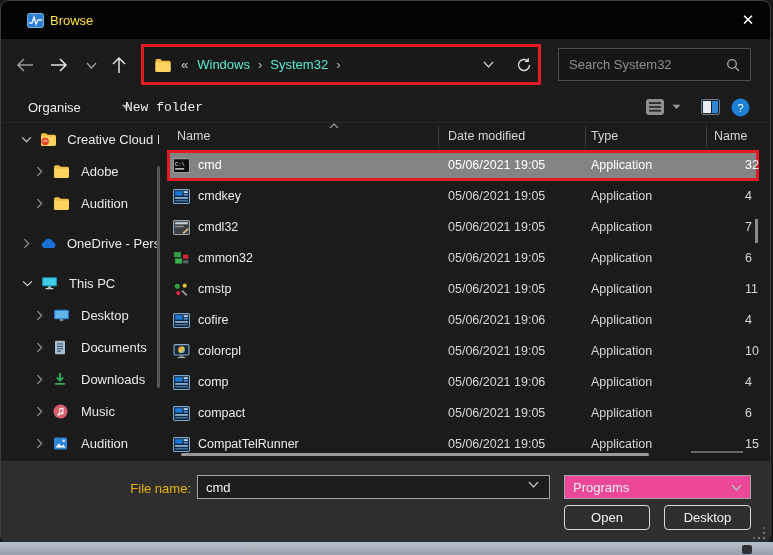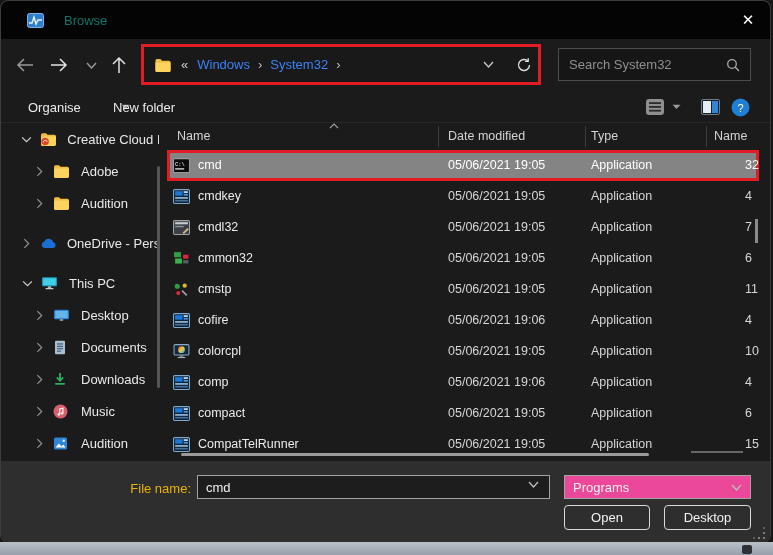--- a/index.html
+++ b/index.html
@@ -16,49 +16,49 @@
   .backdrop-artifact { position:absolute; left:742px; top:545px; width:10px; height:9px;
     background:#2e3036; border-radius:2px; }
 
   #window { position:absolute; left:0; top:0; width:771px; height:543px;
     background:#1b1b1b; border:1px solid #3d3d3d; border-radius:8px; overflow:hidden; }
 
   
   .titlebar { position:absolute; left:0; top:0; right:0; height:38px; background:#040404;
     display:flex; align-items:center; padding-left:26px; border-radius:8px 8px 0 0; }
   .app-icon { width:17px; height:15px; display:inline-block; }
-  .win-title { margin-left:20px; font-size:13px; color:#0f766e; }
+  .win-title { margin-left:6px; font-size:13px; color:#fde047; }
   .close-btn { position:absolute; right:8px; top:6px; width:28px; height:26px;
     display:flex; align-items:center; justify-content:center; color:#fff; font-size:15px;
     font-weight:300; cursor:default; }
 
   
   .navbar { position:absolute; left:0; top:38px; right:0; height:52px; background:#1b1b1b; }
   .nav-btn { position:absolute; top:12px; width:28px; height:28px; display:flex;
     align-items:center; justify-content:center; }
   .addressbar { position:absolute; left:140px; top:5px; width:400px; height:41px;
     border:3px solid #e11c24; background:#191919; display:flex; align-items:center;
     padding:0 6px 0 10px; }
   .crumb-sep { color:#bdbdbd; margin:0 8px; font-size:13px; }
-  .crumb { color:#3b82f6; }
+  .crumb { color:#5eead4; }
   .overflow-marker { color:#d0d0d0; margin:0 8px 0 9px; letter-spacing:1px; }
   .addr-spacer { flex:1; }
   .addr-chevron { margin-right:22px; }
   .searchbox { position:absolute; left:557px; top:9px; width:193px; height:33px;
     border:1px solid #4d4d4d; background:#161616; display:flex; align-items:center;
     padding:0 10px; }
   .search-placeholder { color:#8f8f8f; flex:1; font-size:13px; }
 
   
   .toolbar { position:absolute; left:0; top:90px; right:0; height:32px; background:#1b1b1b;
     border-bottom:1px solid #262626; }
   .tb-item { position:absolute; top:0; height:32px; display:flex; align-items:center;
     gap:7px; color:#eaeaea; font-size:13px; }
   .tb-organise { left:27px;gap:40px; }
-  .tb-newfolder { left:112px; }
+  .tb-newfolder { left:124px;font-family:Liberation Mono, monospace; }
   .tb-view { left:644px; }
   .tb-viewcaret { left:671px; }
   .tb-panes { left:700px; }
   .tb-help { left:730px; }
 
   
   .sidebar { position:absolute; left:8px; top:122px; width:150px; bottom:81px; overflow:hidden; }
   .side-item { position:relative; height:32px; display:flex; align-items:center; }
   .side-item.gap { margin-top:8px; }
   .side-item .expander { width:12px; display:flex; justify-content:center; margin-left:12px; }

